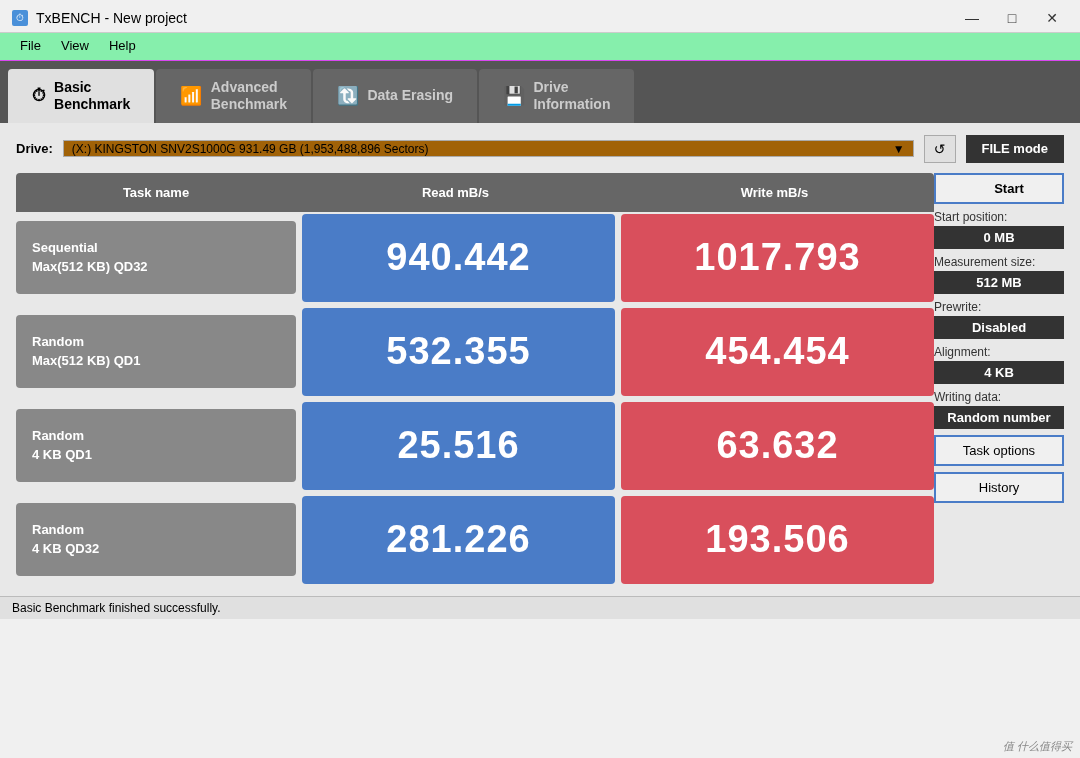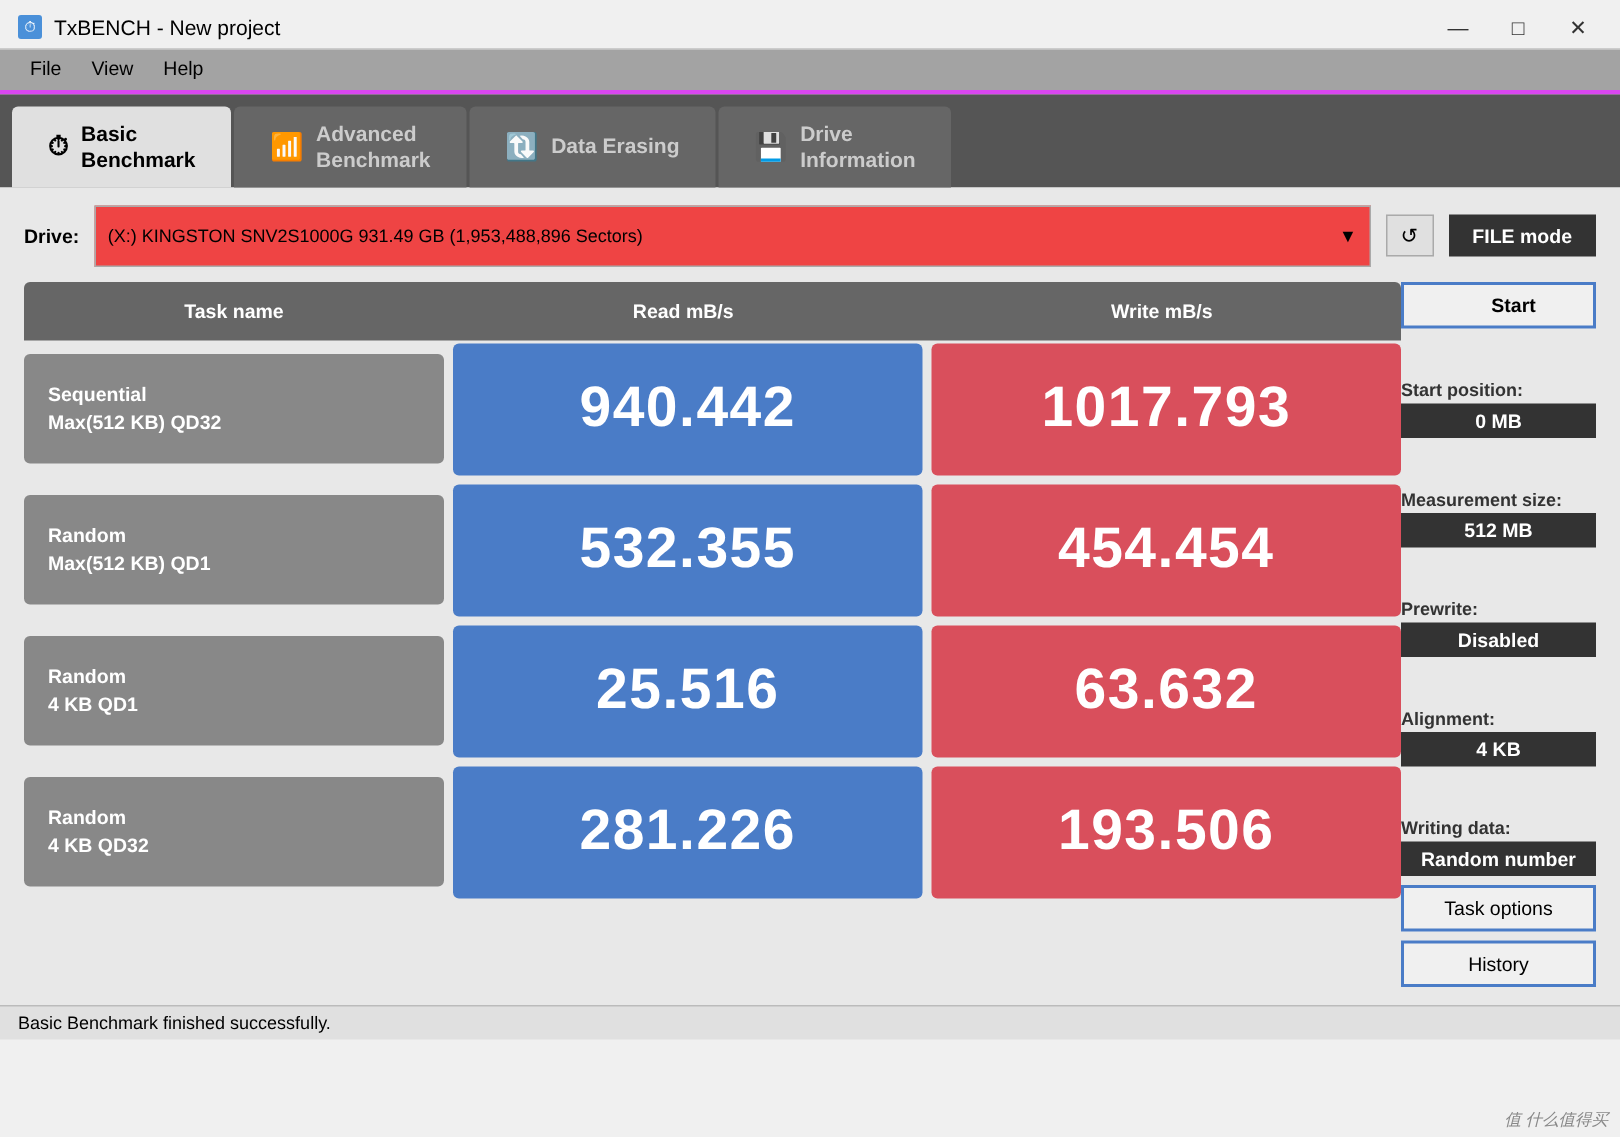--- a/index.html
+++ b/index.html
@@ -52,25 +52,25 @@
       cursor: pointer;
       display: flex;
       align-items: center;
       justify-content: center;
       font-size: 14px;
       color: #333;
     }
 
     
     .menu-bar {
-      background: #a3a3a3;
+      background: #86efac;
       display: flex;
       gap: 4px;
       padding: 2px 12px 4px 12px;
-      border-bottom: 3px solid #d946ef;
+      border-bottom: 1px solid #d946ef;
     }
     .menu-item {
       padding: 3px 8px;
       cursor: pointer;
       font-size: 13px;
       color: #000;
     }
 
     
     .tab-bar {
@@ -121,22 +121,22 @@
       gap: 10px;
     }
     .drive-label {
       font-size: 13px;
       font-weight: 600;
       color: #000;
       white-space: nowrap;
     }
     .drive-select {
       flex: 1;
-      height: 41px;
-      background: #ef4444;
+      height: 17px;
+      background: #a16207;
       border: 1px solid #aaa;
       font-size: 12px;
       padding: 0 8px;
       color: #000;
       display: flex;
       align-items: center;
       cursor: pointer;
       text-align: right;
     }
     .drive-select-inner {
@@ -262,22 +262,21 @@
     }
 
     .sidebar-section {
       display: flex;
       flex-direction: column;
       gap: 2px;
     }
     .sidebar-section-label {
       font-size: 12px;
       color: #333;
-      font-weight: 700;
-      margin-top: 28px;
+      font-weight: 400;
     }
     .sidebar-section-value {
       background: #333;
       color: white;
       text-align: center;
       padding: 4px 8px;
       font-size: 13px;
       font-weight: 600;
     }
 

